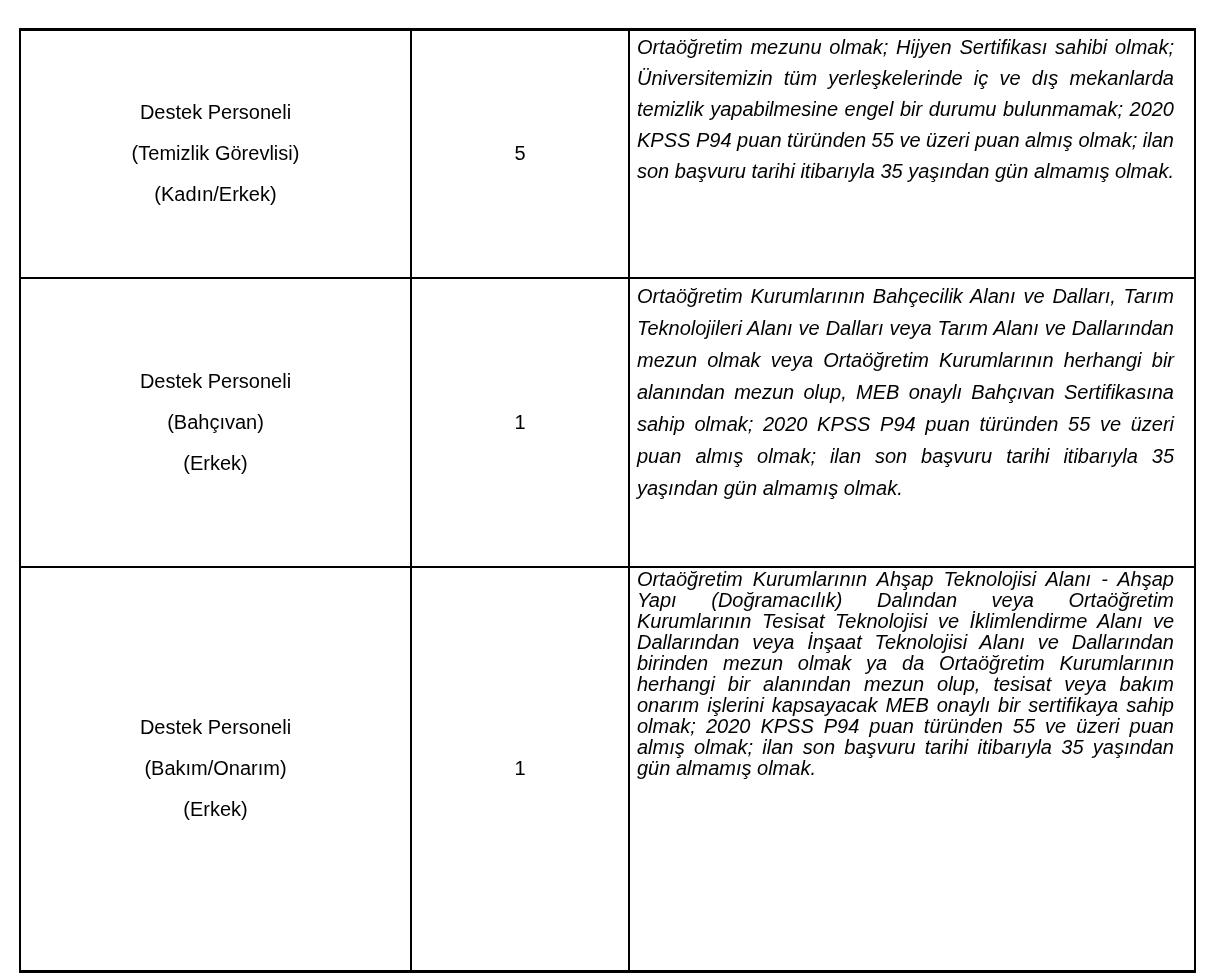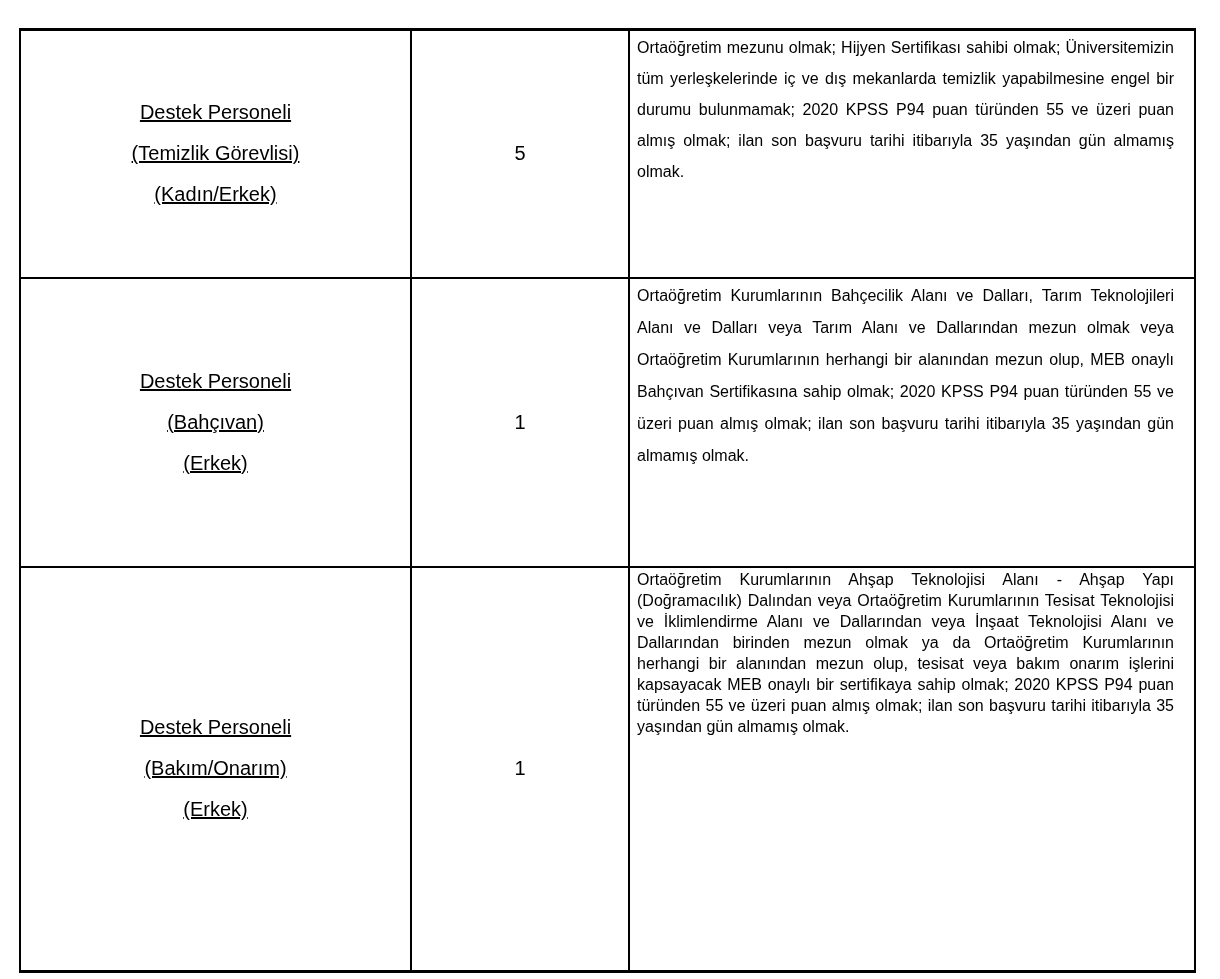--- a/index.html
+++ b/index.html
@@ -31,33 +31,33 @@
   .col-position { width: 391px; }
   .col-count    { width: 218px; }
   .col-req      { width: 566px; }
 
   td.pos-cell {
     text-align: center;
     vertical-align: middle;
     white-space: pre-line;
     font-size: 20px;
     line-height: 41px;
-    text-decoration: underline;
   }
   td.count-cell {
     text-align: center;
     vertical-align: middle;
     font-size: 20px;
   }
   td.req-cell {
     vertical-align: top;
     text-align: justify;
-    font-size: 16px;
+    font-size: 20px;
     padding: 1px 20px 0 7px;
     letter-spacing: 0px;
+    font-style: italic;
   }
   tr.row-0 { height: 248px; }
   tr.row-1 { height: 289px; }
   tr.row-2 { height: 405px; }
   tr.row-0 td.req-cell { line-height: 31px; }
   tr.row-1 td.req-cell { line-height: 32px; }
   tr.row-2 td.req-cell { line-height: 21px; }
 </style>
 </head>
 <body>

